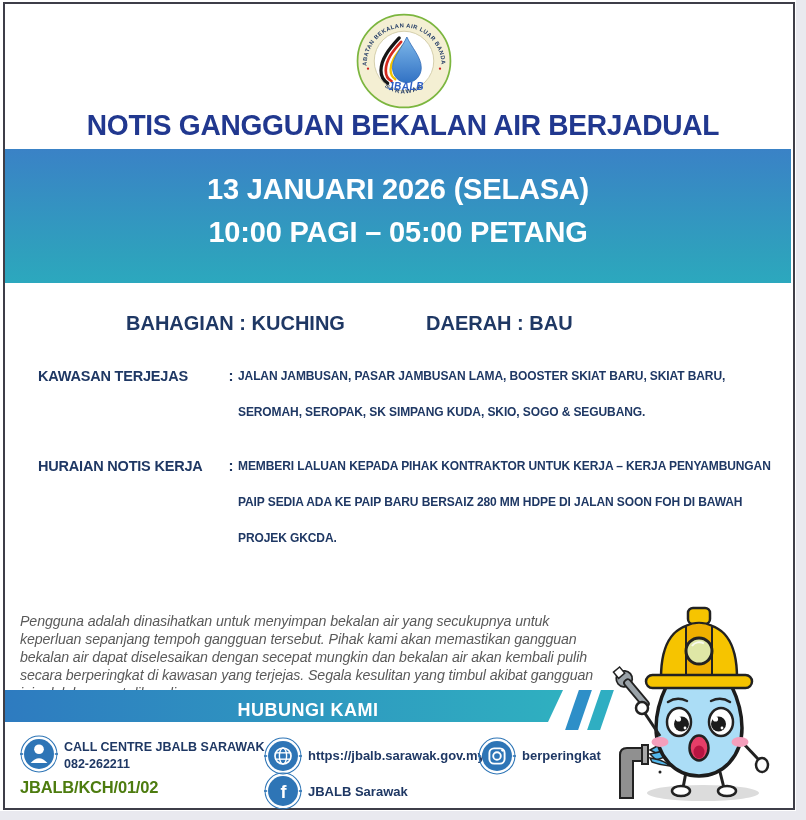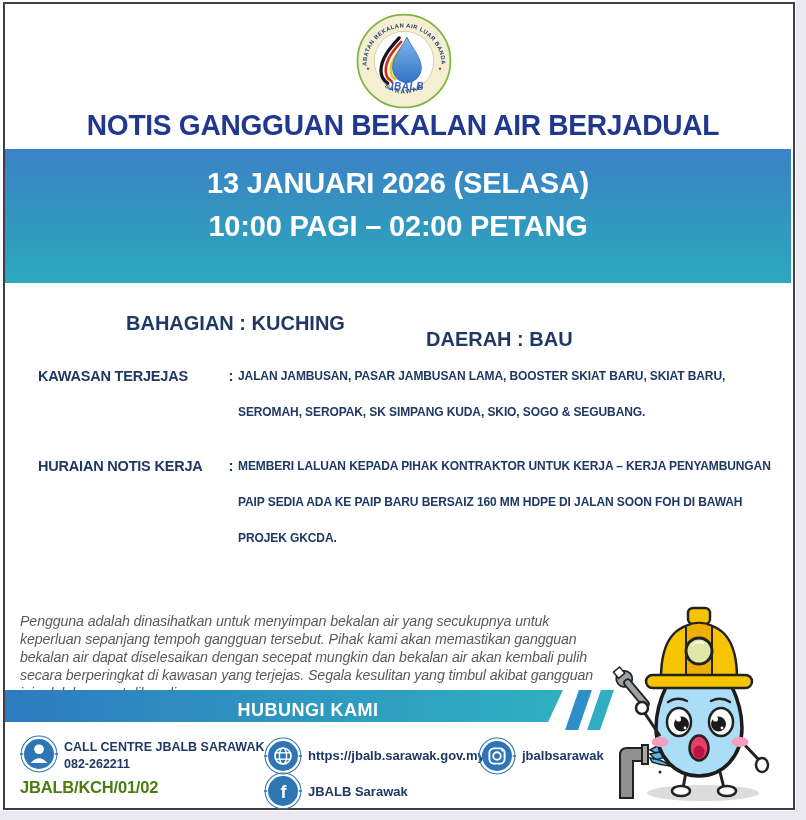--- a/index.html
+++ b/index.html
@@ -16,26 +16,26 @@
   }
   .logo { position:absolute; left:356px; top:13px; width:96px; height:96px; }
   .title {
     position:absolute; left:0; top:109px; width:100%;
     text-align:center; font-size:29px; font-weight:bold; color:#21388F;
     letter-spacing:-0.3px; transform:scaleX(0.97);
   }
   .banner {
     position:absolute; left:5px; top:149px; width:786px; height:134px;
     background:linear-gradient(180deg,#3a82c6 0%, #2fa0bd 78%, #2ca8be 100%);
-    color:#ffffff; text-align:center; padding-top:13px;
+    color:#ffffff; text-align:center; padding-top:19px;
   }
   .banner div { font-size:29px; font-weight:bold; line-height:43px; letter-spacing:-0.2px; }
   .region-row { position:absolute; top:312px; left:0; width:100%; font-weight:bold; font-size:20px; color:#1F3864; }
   .region-row .bahagian { position:absolute; left:126px; }
-  .region-row .daerah { position:absolute; left:426px;margin-top:16px; }
+  .region-row .daerah { position:absolute; left:426px; }
   .info-row { position:absolute; left:38px; display:flex; color:#1F3864; font-weight:bold; }
   .info-row.kawasan { top:358px; }
   .info-row.huraian { top:448px; }
   .info-label { width:186px; font-size:14.5px; line-height:36px; letter-spacing:-0.2px; }
   .info-colon { width:14px; font-size:15px; line-height:36px; text-align:center; }
   .info-text { width:546px; font-size:12px; line-height:36px; letter-spacing:-0.1px; }
   .advisory {
     position:absolute; left:20px; top:612px; width:588px;
     font-size:14.2px; font-style:italic; color:#595959; line-height:18px; letter-spacing:-0.1px;
   }
@@ -96,38 +96,38 @@
       <path d="M49,34 C42,43 36,50 36,59 C36,63 38,67 41,69" fill="none" stroke="#F2C200" stroke-width="2.4" stroke-linecap="round"></path>
       <path d="M53,25 C48,36 38,46 38,57 C38,66 45,72.5 53,72.5 C61,72.5 68,66 68,57 C68,46 58,36 53,25 Z" fill="url(#dropG)" stroke="#2B66B4" stroke-width="0.8"></path>
       <text x="52" y="80.5" font-size="10.5" font-style="italic" font-weight="bold" fill="#2E5FC6" text-anchor="middle" letter-spacing="0.5">JBALB</text>
     </svg>
   </div>
 
   <h1 class="title">NOTIS GANGGUAN BEKALAN AIR BERJADUAL</h1>
 
   <div class="banner">
     <div>13 JANUARI 2026 (SELASA)</div>
-    <div>10:00 PAGI – 02:00 PETANG</div>
+    <div>10:00 PAGI – 05:00 PETANG</div>
   </div>
 
   <div class="region-row">
     <span class="bahagian">BAHAGIAN : KUCHING</span>
     <span class="daerah">DAERAH : BAU</span>
   </div>
 
   <div class="info-row kawasan">
     <div class="info-label">KAWASAN TERJEJAS</div>
     <div class="info-colon">:</div>
     <div class="info-text">JALAN JAMBUSAN, PASAR JAMBUSAN LAMA, BOOSTER SKIAT BARU, SKIAT BARU, SEROMAH, SEROPAK, SK SIMPANG KUDA, SKIO, SOGO &amp; SEGUBANG.</div>
   </div>
 
   <div class="info-row huraian">
     <div class="info-label">HURAIAN NOTIS KERJA</div>
     <div class="info-colon">:</div>
-    <div class="info-text">MEMBERI LALUAN KEPADA PIHAK KONTRAKTOR UNTUK KERJA – KERJA PENYAMBUNGAN PAIP SEDIA ADA KE PAIP BARU BERSAIZ 160 MM HDPE DI JALAN SOON FOH DI BAWAH PROJEK GKCDA.</div>
+    <div class="info-text">MEMBERI LALUAN KEPADA PIHAK KONTRAKTOR UNTUK KERJA – KERJA PENYAMBUNGAN PAIP SEDIA ADA KE PAIP BARU BERSAIZ 280 MM HDPE DI JALAN SOON FOH DI BAWAH PROJEK GKCDA.</div>
   </div>
 
   <p class="advisory">Pengguna adalah dinasihatkan untuk menyimpan bekalan air yang secukupnya untuk keperluan sepanjang tempoh gangguan tersebut. Pihak kami akan memastikan gangguan bekalan air dapat diselesaikan dengan secepat mungkin dan bekalan air akan kembali pulih secara berperingkat di kawasan yang terjejas. Segala kesulitan yang timbul akibat gangguan ini adalah sangat dikesali.</p>
 
   <div class="contact-bar">
     <span>HUBUNGI KAMI</span>
   </div>
   <div class="stripe stripe-1"></div>
   <div class="stripe stripe-2"></div>
 
@@ -177,21 +177,21 @@
     <svg viewBox="0 0 36 36" width="38" height="38">
       <circle cx="18" cy="18" r="17" fill="none" stroke="#2E75B6" stroke-width="1"></circle>
       <line x1="0" y1="18" x2="3" y2="18" stroke="#2E75B6" stroke-width="1.5"></line>
       <line x1="33" y1="18" x2="36" y2="18" stroke="#2E75B6" stroke-width="1.5"></line>
       <circle cx="18" cy="18" r="14.2" fill="#2E75B6"></circle>
       <rect x="10.8" y="10.8" width="14.4" height="14.4" rx="4.4" fill="none" stroke="#ffffff" stroke-width="1.8"></rect>
       <circle cx="18" cy="18" r="3.6" fill="none" stroke="#ffffff" stroke-width="1.8"></circle>
       <circle cx="23.4" cy="12.6" r="1.4" fill="#ffffff"></circle>
     </svg>
   </div>
-  <div class="contact-item ig-text">jbalbsarawak</div>
+  <div class="contact-item ig-text">berperingkat</div>
 
   <div class="mascot">
     <svg viewBox="0 0 182 200" width="182" height="200">
       <ellipse cx="95" cy="189" rx="56" ry="8" fill="#dcdcdc"></ellipse>
 
       <path d="M12,194 L12,151 Q12,144 19,144 L36,144 L36,157 L25,157 L25,194 Z" fill="#909090" stroke="#222" stroke-width="2"></path>
       <rect x="34" y="141" width="6" height="19" fill="#a8a8a8" stroke="#222" stroke-width="2"></rect>
 
       <path d="M42,146 Q58,138 66,128 Q60,142 50,150 Z" fill="#54B8EC" stroke="#222" stroke-width="1.5"></path>
       <path d="M42,150 Q62,146 72,140 Q64,152 48,156 Z" fill="#54B8EC" stroke="#222" stroke-width="1.5"></path>

